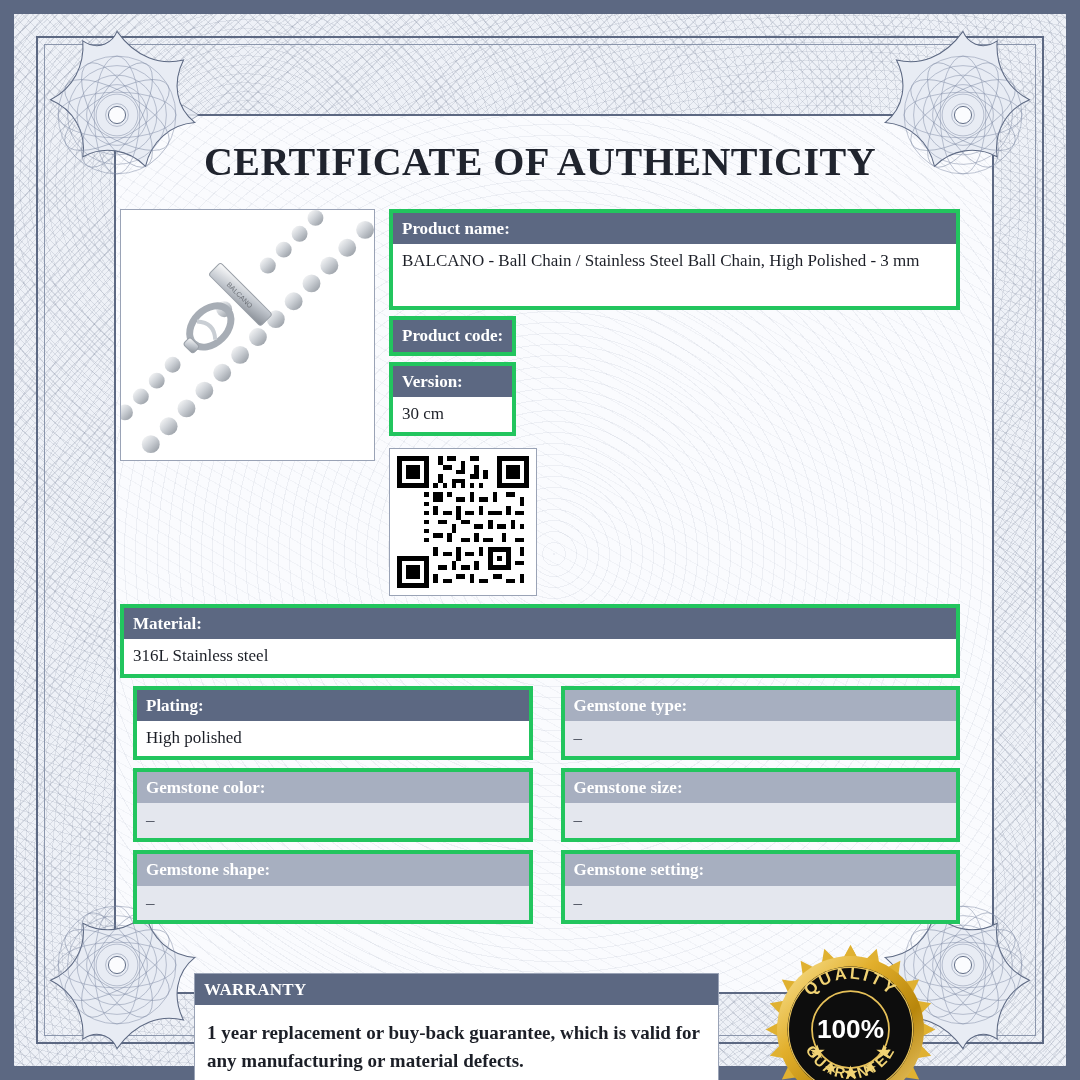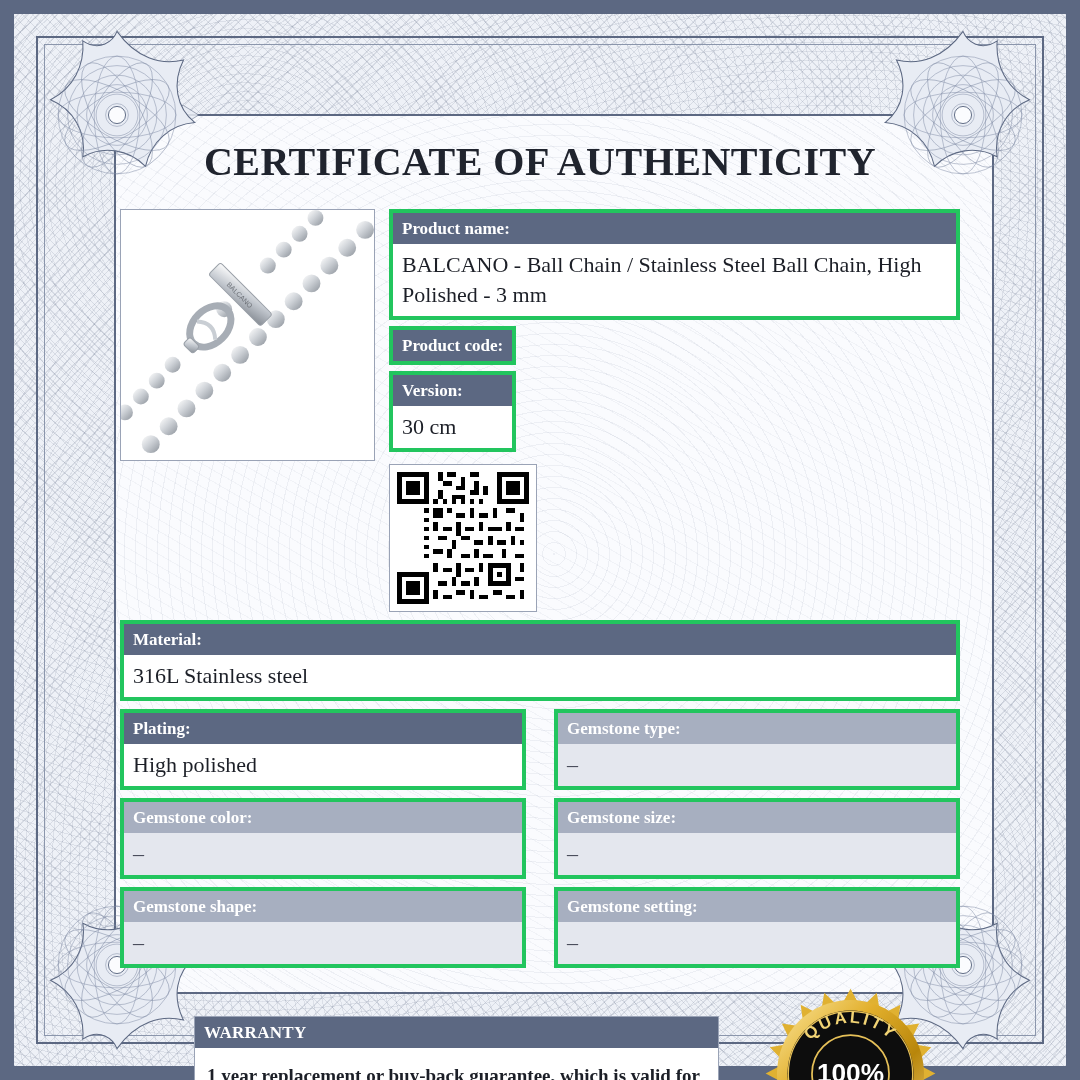--- a/index.html
+++ b/index.html
@@ -129,21 +129,21 @@
     background: #5c6882;
     color: #ffffff;
     font-weight: bold;
     font-size: 17px;
     padding: 5px 9px;
     line-height: 1.25;
   }
   .fld-value {
     background: #ffffff;
     color: #1c1f27;
-    font-size: 22px;
+    font-size: 17px;
     padding: 6px 9px;
     line-height: 1.35;
   }
   .fld-value.two-line { min-height: 50px; }
 
   .code-version-row {
     display: flex;
     gap: 12px;
     align-items: flex-start;
     flex-direction: column;
@@ -158,20 +158,21 @@
     box-sizing: border-box;
   }
   .qr-box svg { display: block; width: 100%; height: 100%; }
 
   .full-row { margin-top: 8px; }
 
   .grid2 {
     display: flex;
     gap: 28px;
     margin-top: 8px;
+    margin-left: 13px;
   }
   .grid2 > .fld { flex: 1 1 0; }
 
   .fld.empty .fld-label { background: #a7afc0; }
   .fld.empty .fld-value { background: #e4e7ee; color: #404553; }
 
   .bottom-row {
     display: flex;
     align-items: center;
     margin-top: 24px;

